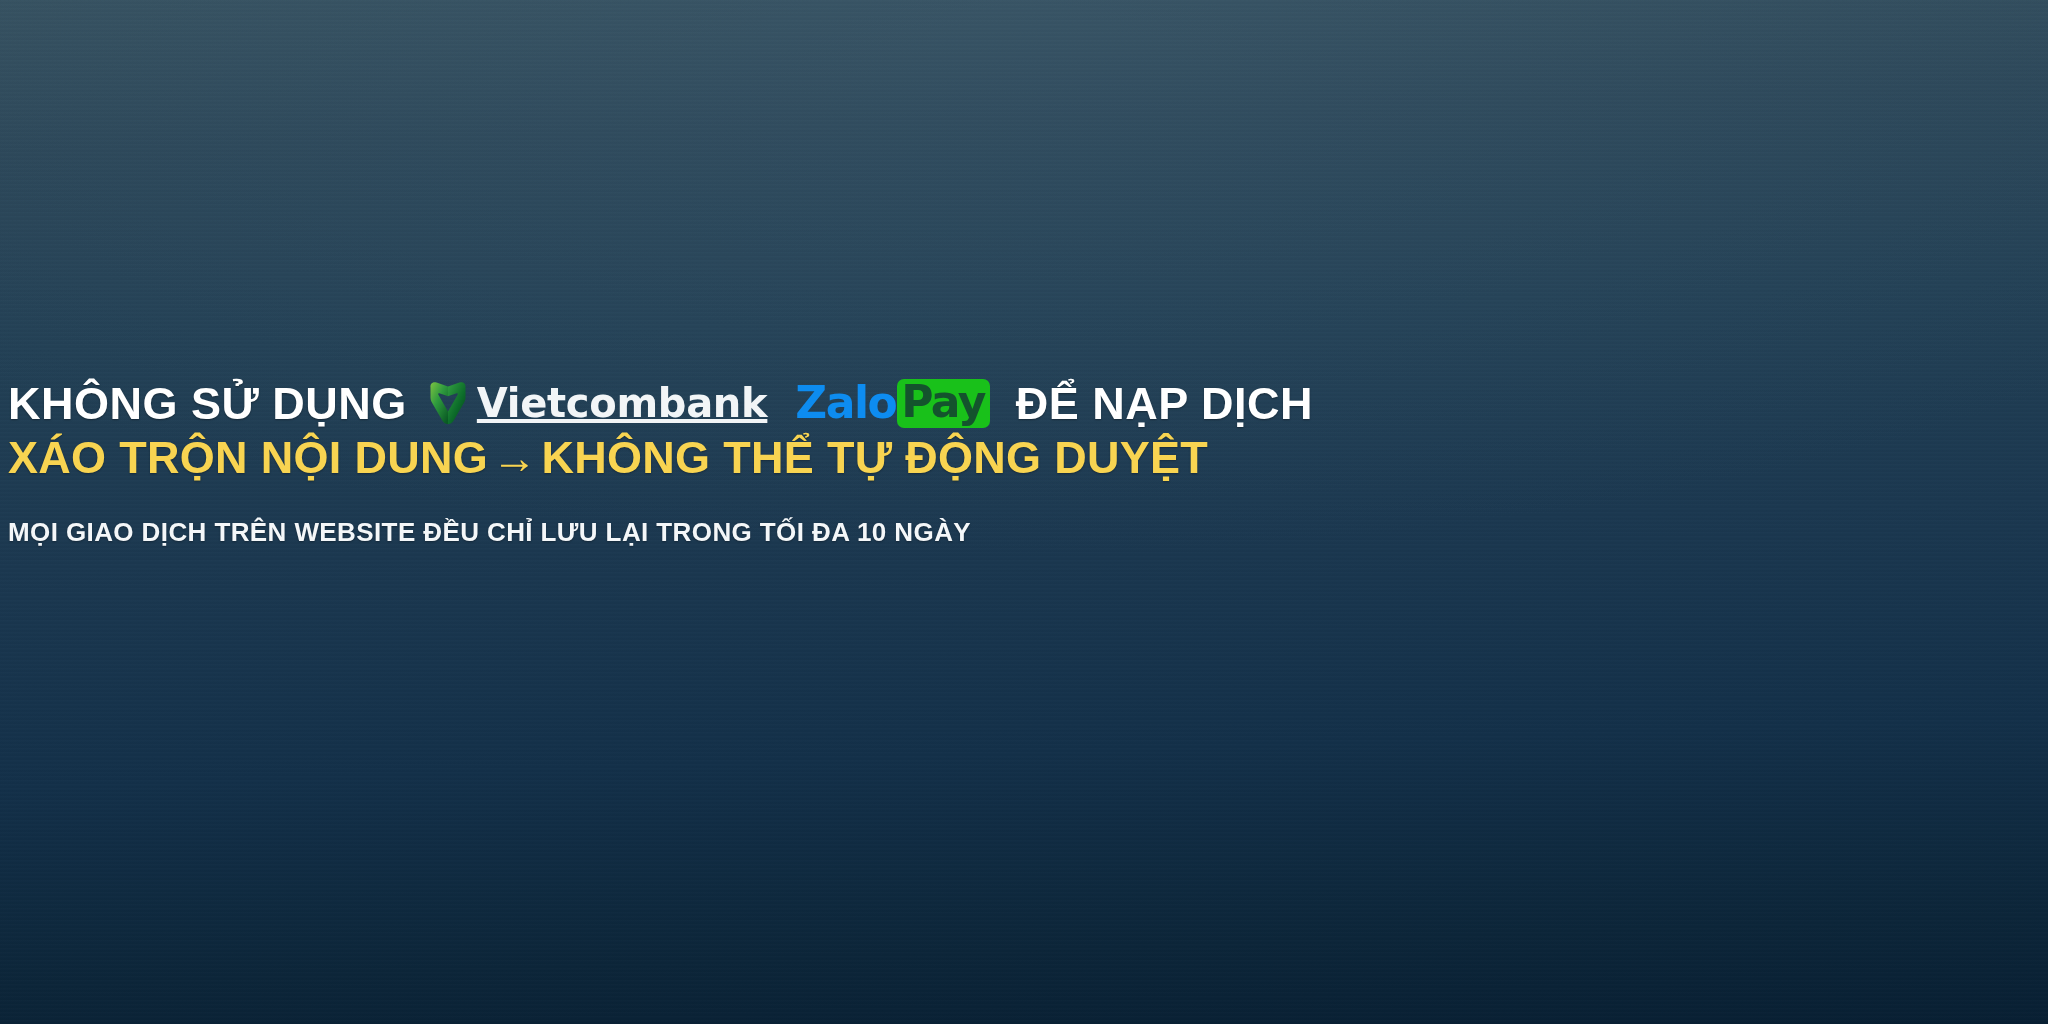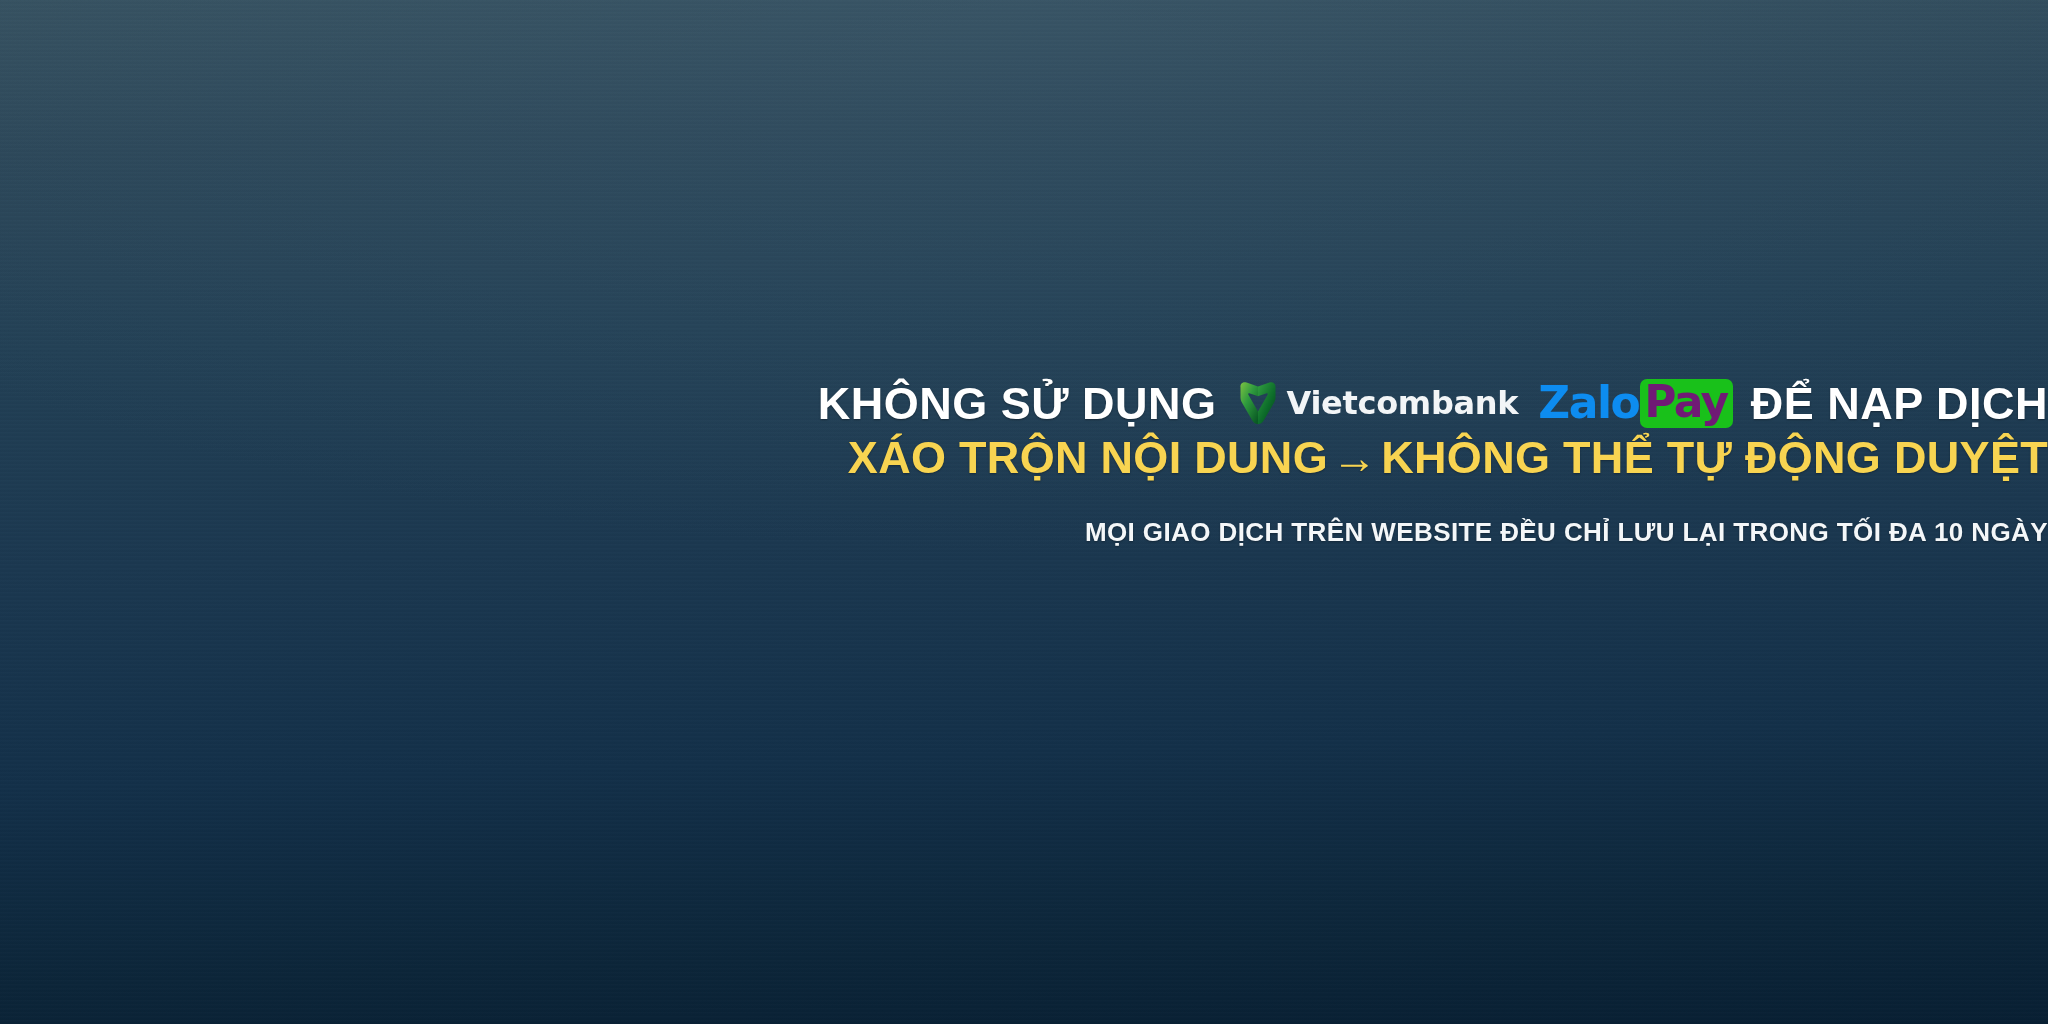--- a/index.html
+++ b/index.html
@@ -28,25 +28,25 @@
       rgba(255,255,255,0.012) 0px,
       rgba(255,255,255,0.012) 1px,
       rgba(0,0,0,0.012) 2px,
       rgba(0,0,0,0.012) 4px);
     pointer-events:none;
   }
 
   
   #content {
     position:absolute;
-    left:16px; right:0;
+    left:8px; right:0;
     top:372px;
     display:flex;
     flex-direction:column;
-    align-items:flex-end;
+    align-items:flex-start;
     z-index:2;
   }
 
   
   .line1 {
     display:flex;
     align-items:center;
     justify-content:center;
     gap:18px;
     height:62px;
@@ -64,45 +64,46 @@
   
   .vcb-logo {
     display:flex;
     align-items:center;
     gap:8px;
     margin:0 2px;
   }
   .vcb-mark { width:42px; height:46px; display:block; flex:0 0 auto; }
   .vcb-word {
     color:#f2f5f7;
-    font-size:32px;
+    font-size:40px;
     font-weight:bold;
     letter-spacing:-0.3px;
     line-height:1;
     white-space:nowrap;
     font-family:"DejaVu Sans", sans-serif;
+    text-decoration:underline;
   }
 
   
   .zalopay-logo {
     display:flex;
     align-items:center;
     line-height:1;
-    margin:0 0;
+    margin:0 8px;
   }
   .zalo-word {
     color:#0d8cf0;
     font-size:44px;
     font-weight:bold;
     letter-spacing:-1.5px;
     font-family:"DejaVu Sans", sans-serif;
   }
   .pay-chip {
     background:#19c11a;
-    color:#701a75;
+    color:#14532d;
     font-size:44px;
     font-weight:bold;
     letter-spacing:-1.5px;
     font-family:"DejaVu Sans", sans-serif;
     border-radius:7px;
     padding:1px 5px 4px 4px;
     margin-left:1px;
     display:inline-block;
   }
 

